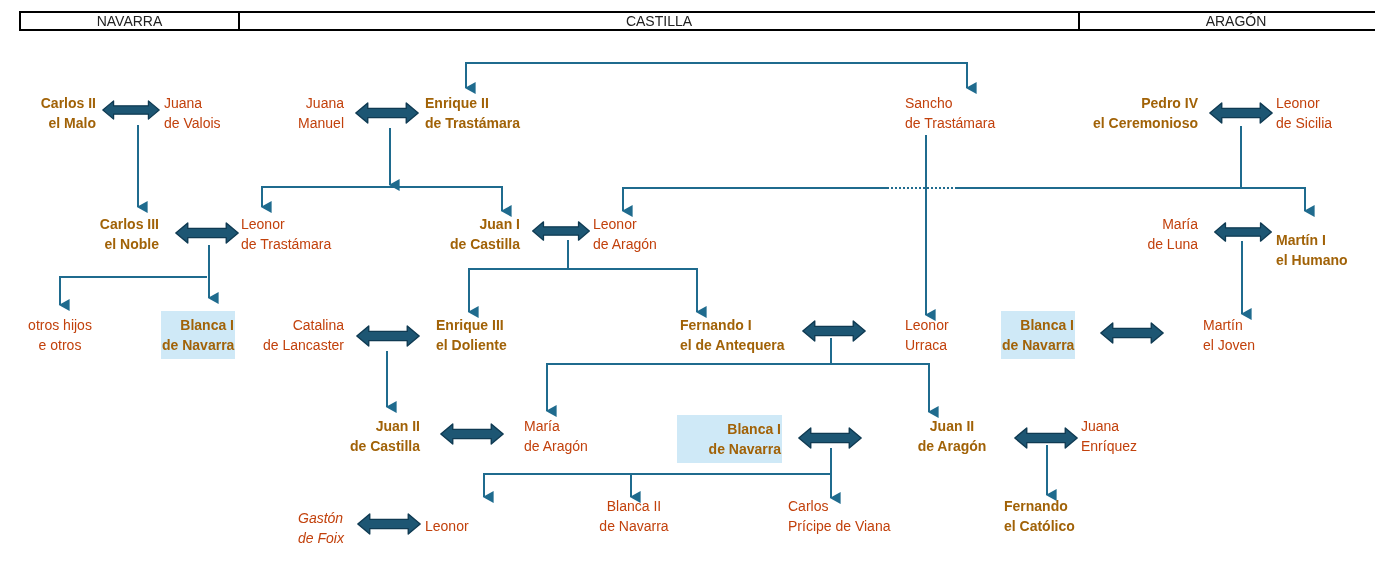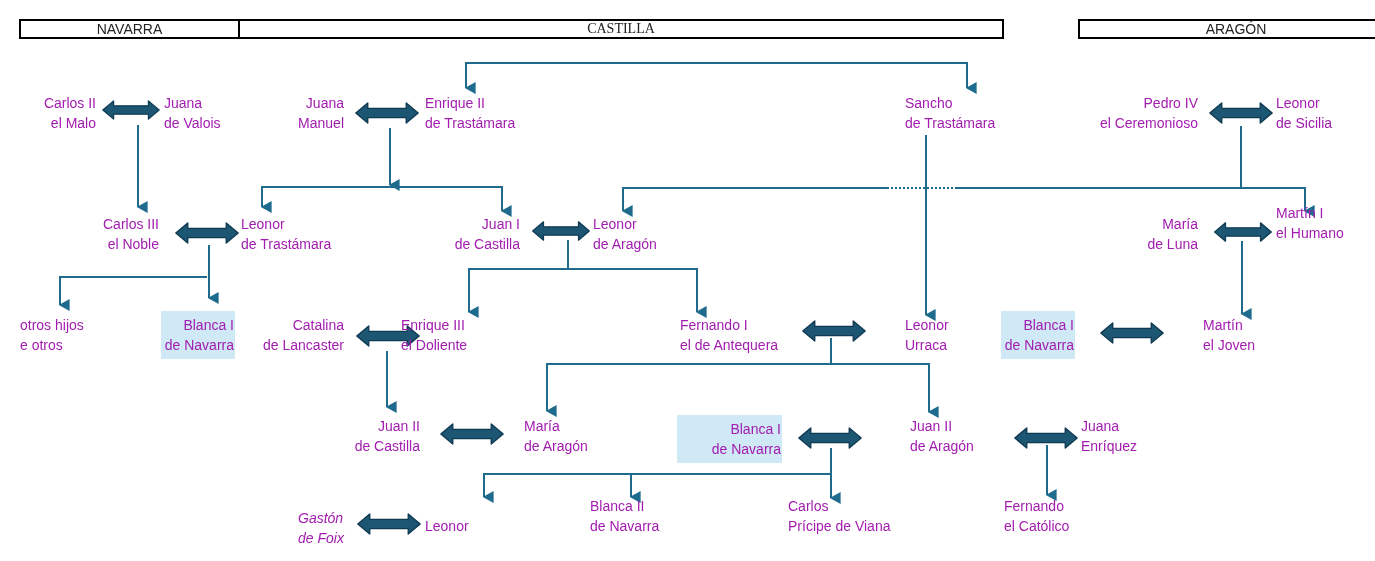--- a/index.html
+++ b/index.html
@@ -1,32 +1,32 @@
 <!DOCTYPE html>
 <html><head>
 <meta charset="utf-8">
 <style>
   html, body { margin: 0; padding: 0; background: #ffffff; }
   body { width: 1375px; height: 561px; position: relative; overflow: hidden;
          font-family: "Liberation Sans", sans-serif; color: #1a1a1a; }
-  .hdr { position: absolute; top: 19px; height: 20px; border: 2px solid #000; box-sizing: border-box;
+  .hdr { position: absolute; top: 11px; height: 20px; border: 2px solid #000; box-sizing: border-box;
          font-size: 14px; line-height: 16px; text-align: center; color: #222; background: #fff; }
-  .person { position: absolute; font-size: 14px; line-height: 20px; white-space: nowrap; color: #a21caf; }
-  .person.bold { font-weight: normal; color: #a21caf; }
+  .person { position: absolute; font-size: 14px; line-height: 20px; white-space: nowrap; color: #c2410c; }
+  .person.bold { font-weight: bold; color: #a16207; }
   .person.right { text-align: right; }
-  .person.center { }
+  .person.center { text-align: center; }
   .person.hl { background: #cfe9f7; padding: 4px 1px; }
   .person span { display: block; }
   svg.lines { position: absolute; left: 0; top: 0; }
 </style>
 </head>
 <body>
 
 <div class="hdr" style="left:19px;width:221px;">NAVARRA</div>
-<div class="hdr" style="left:238px;width:766px;font-family:Liberation Serif, serif;">CASTILLA</div>
+<div class="hdr" style="left:238px;width:842px;">CASTILLA</div>
 <div class="hdr" style="left:1078px;width:316px;">ARAGÓN</div>
 
 <svg class="lines" width="1375" height="561">
   <defs>
     <marker id="ah" viewBox="0 0 10 10" refX="5" refY="8" markerWidth="6" markerHeight="6" orient="auto-start-reverse">
       <path d="M0,0 L10,0 L5,9 z" fill="#1f6b8e"></path>
     </marker>
     <symbol id="dbl" viewBox="0 0 70 24">
       <path d="M1,12 L14,1 L14,7 L56,7 L56,1 L69,12 L56,23 L56,17 L14,17 L14,23 Z" fill="#1d5673" stroke="#0f3a52" stroke-width="1.5" stroke-linejoin="round"></path>
     </symbol>
@@ -133,39 +133,39 @@
   </div>
 <div class="person" style="left:593px;top:214px;">
     <span>Leonor</span>
     <span>de Aragón</span>
   </div>
 
 <div class="person right" style="left:1140px;top:214px;width:58px;">
     <span>María</span>
     <span>de Luna</span>
   </div>
-<div class="person bold" style="left:1276px;top:203px;">
+<div class="person bold" style="left:1276px;top:230px;">
     <span>Martín I</span>
     <span>el Humano</span>
   </div>
 
 <div class="person center" style="left:20px;top:315px;width:80px;">
     <span>otros hijos</span>
     <span>e otros</span>
   </div>
 <div class="person bold right hl" style="left:161px;top:311px;width:72px;">
     <span>Blanca I</span>
     <span>de Navarra</span>
   </div>
 
 <div class="person right" style="left:260px;top:315px;width:84px;">
     <span>Catalina</span>
     <span>de Lancaster</span>
   </div>
-<div class="person bold" style="left:401px;top:315px;">
+<div class="person bold" style="left:436px;top:315px;">
     <span>Enrique III</span>
     <span>el Doliente</span>
   </div>
 
 <div class="person bold" style="left:680px;top:315px;">
     <span>Fernando I</span>
     <span>el de Antequera</span>
   </div>
 <div class="person" style="left:905px;top:315px;">
     <span>Leonor</span>

